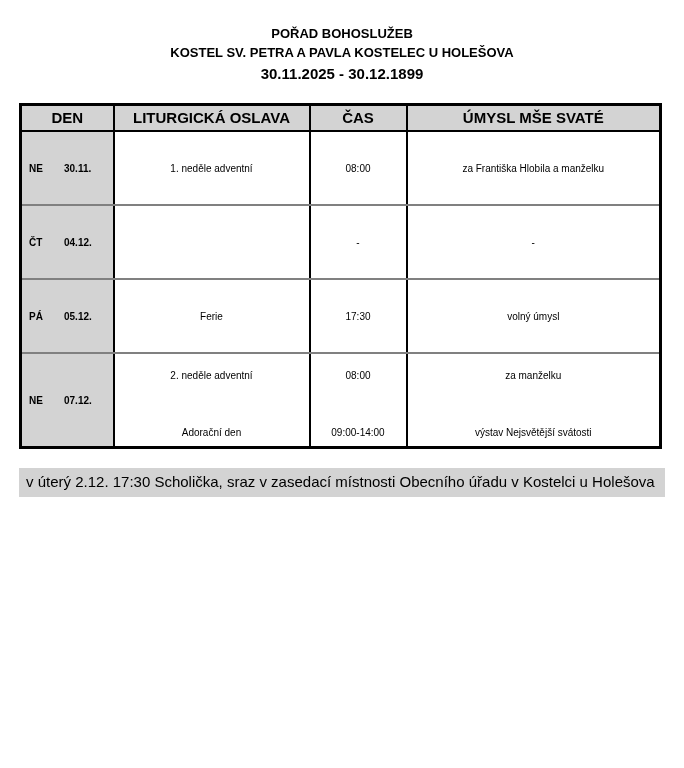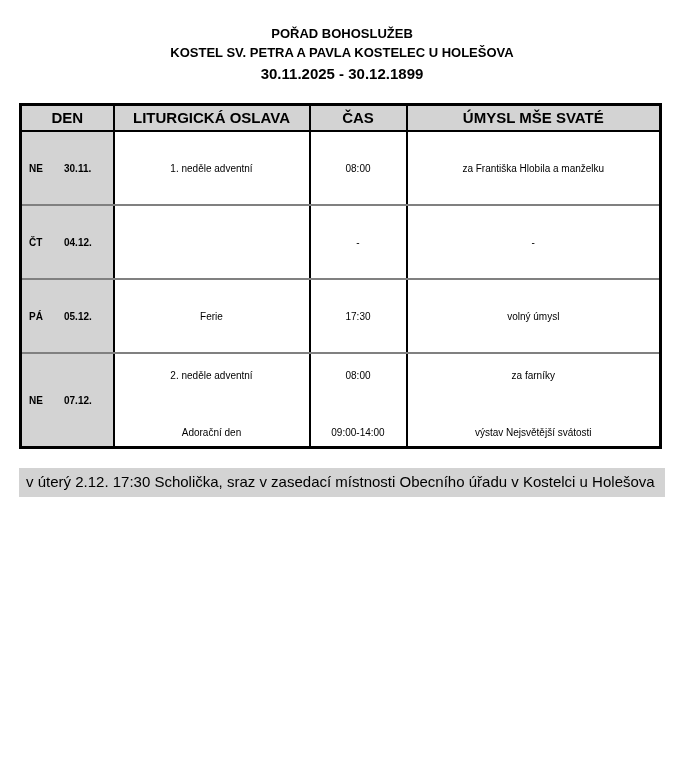--- a/index.html
+++ b/index.html
@@ -167,21 +167,21 @@
     </td>
     <td>
       <div class="l1">2. neděle adventní</div>
       <div class="l2">Adorační den</div>
     </td>
     <td>
       <div class="l1">08:00</div>
       <div class="l2">09:00-14:00</div>
     </td>
     <td>
-      <div class="l1">za farníky</div>
+      <div class="l1">za manželku</div>
       <div class="l2">výstav Nejsvětější svátosti</div>
     </td>
   </tr>
 </tbody>
   </table>
 
   <div class="note">v úterý 2.12. 17:30 Scholička, sraz v zasedací místnosti Obecního úřadu v Kostelci u Holešova</div>
 
 </div>
 

